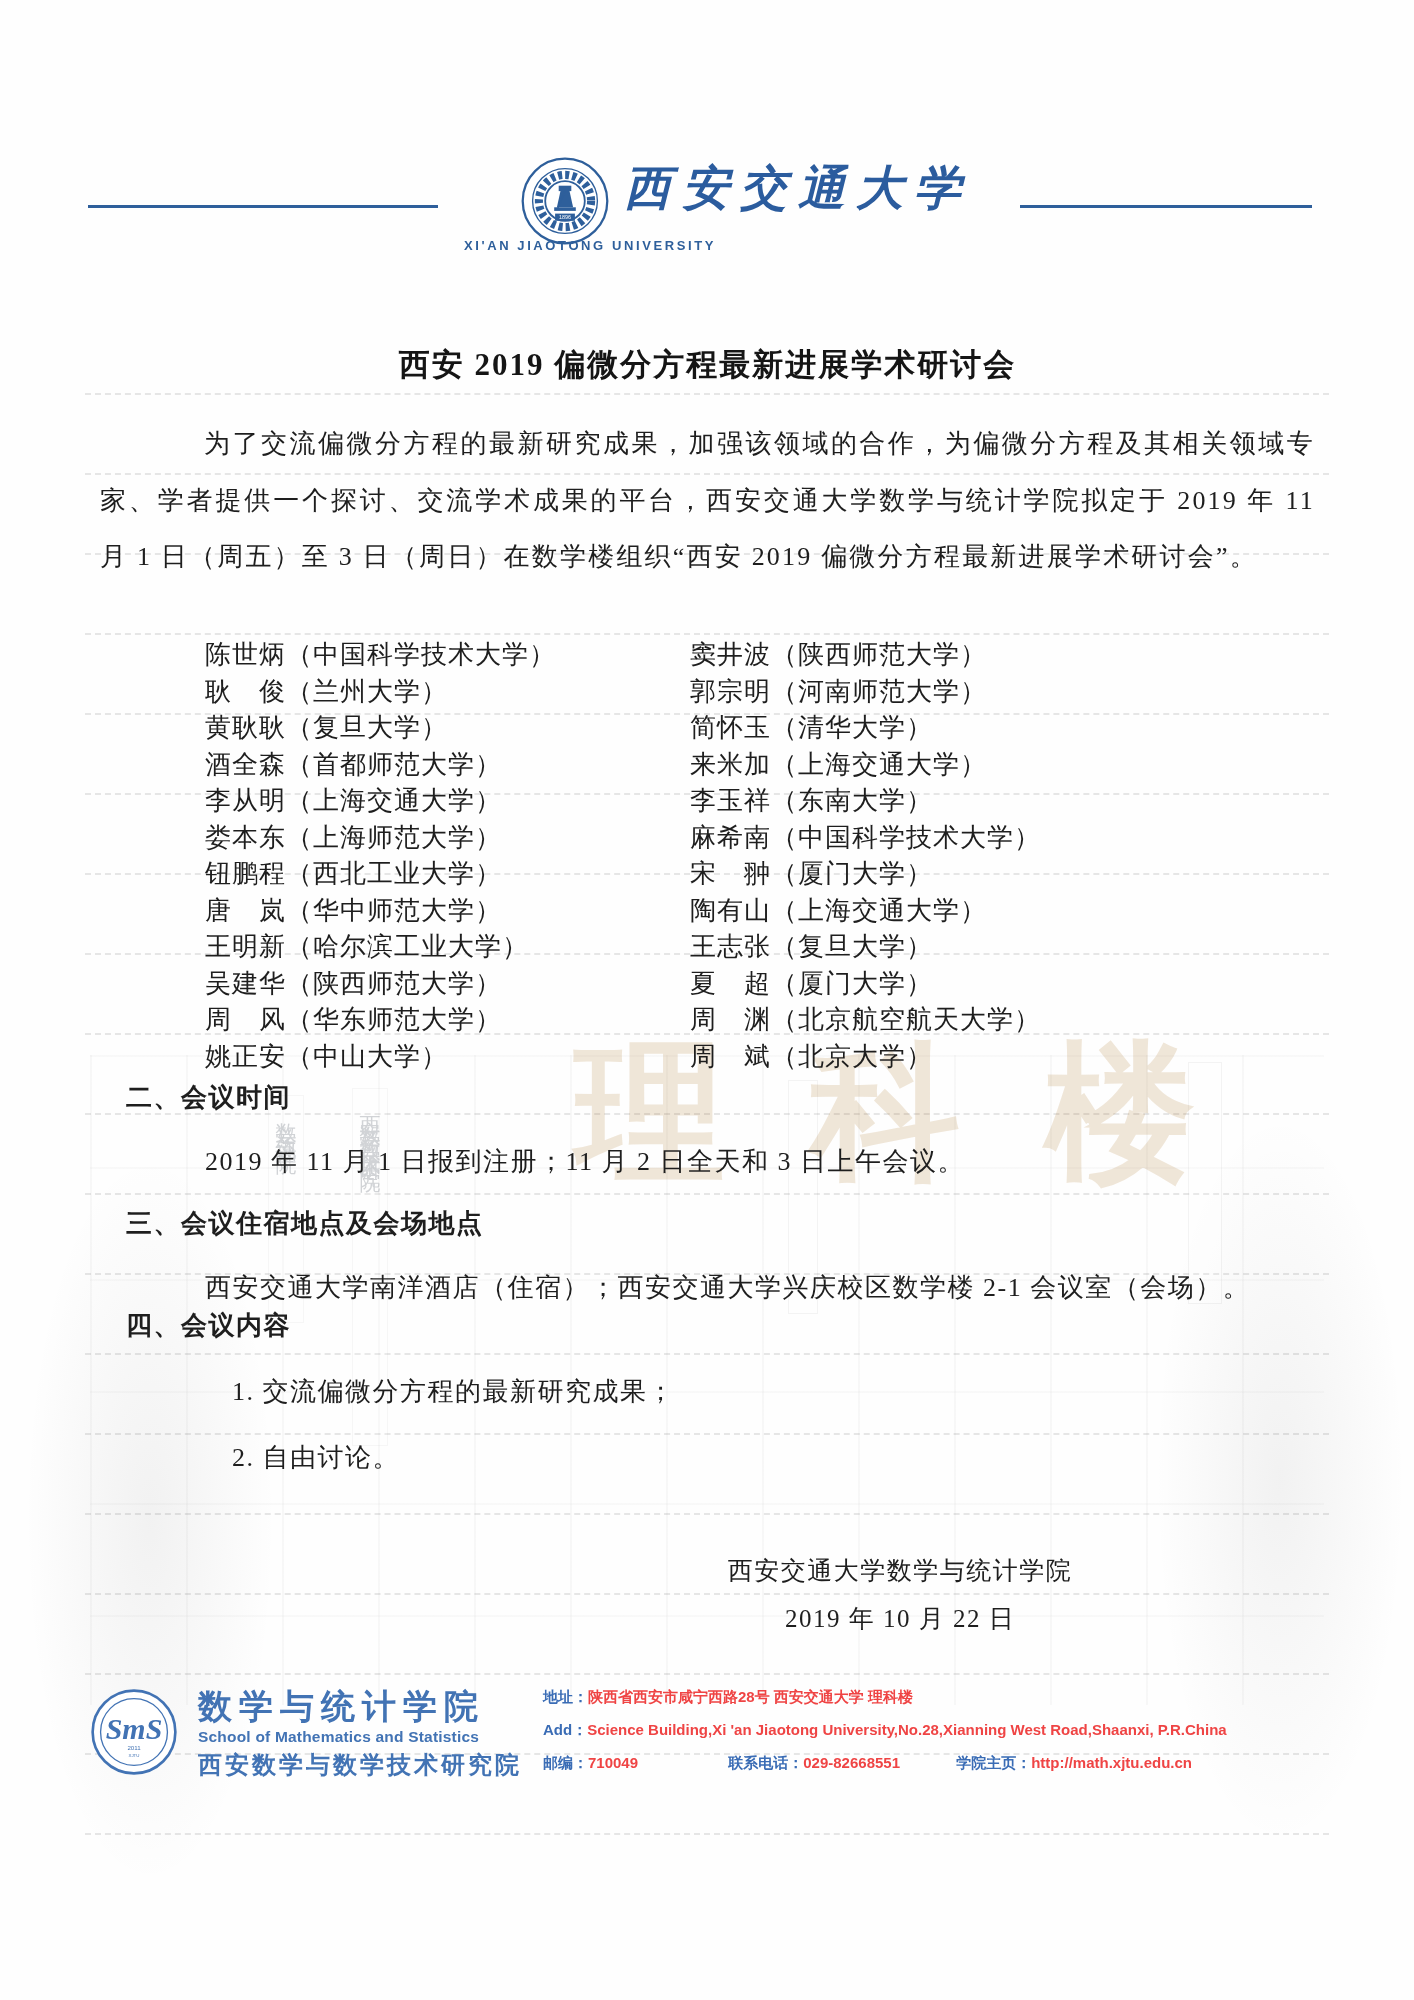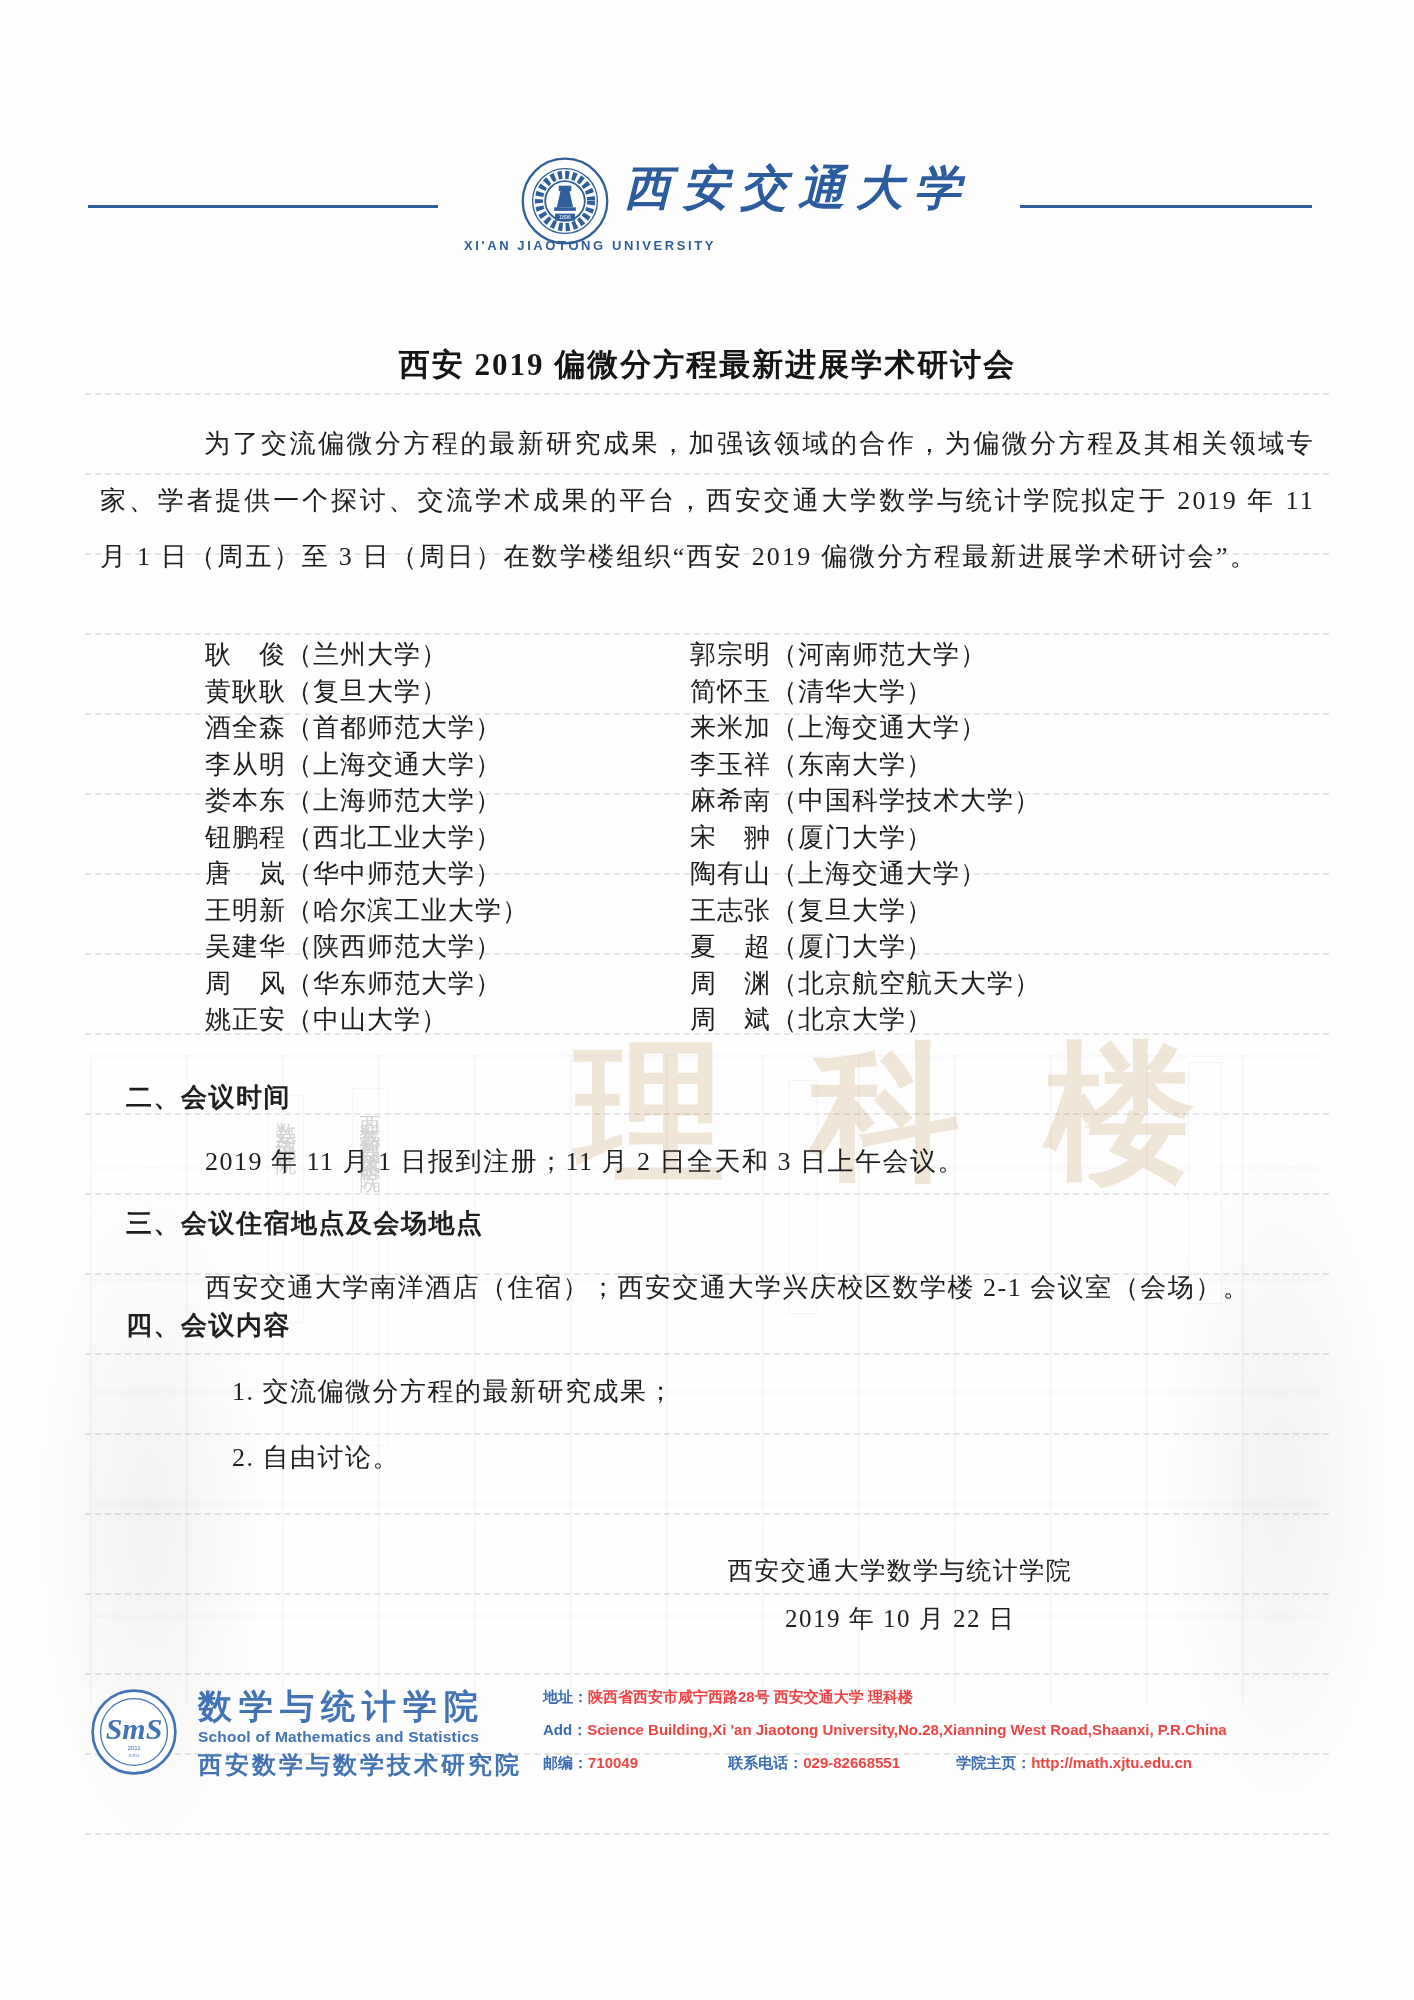--- a/index.html
+++ b/index.html
@@ -147,20 +147,24 @@
   </svg>
 
   <div class="calligraphy">西安交通大学</div>
   <div class="univ-en">XI'AN JIAOTONG UNIVERSITY</div>
 
   <div class="doc-title">西安 2019 偏微分方程最新进展学术研讨会</div>
   <div class="intro">为了交流偏微分方程的最新研究成果，加强该领域的合作，为偏微分方程及其相关领域专家、学者提供一个探讨、交流学术成果的平台，西安交通大学数学与统计学院拟定于 2019 年 11 月 1 日（周五）至 3 日（周日）在数学楼组织“西安 2019 偏微分方程最新进展学术研讨会”。</div>
 
   <div class="attendees">
     <div class="att-row">
+      <span class="att-cell l">陈世炳（中国科学技术大学）</span>
+      <span class="att-cell r">窦井波（陕西师范大学）</span>
+    </div>
+    <div class="att-row">
       <span class="att-cell l">耿　俊（兰州大学）</span>
       <span class="att-cell r">郭宗明（河南师范大学）</span>
     </div>
     <div class="att-row">
       <span class="att-cell l">黄耿耿（复旦大学）</span>
       <span class="att-cell r">简怀玉（清华大学）</span>
     </div>
     <div class="att-row">
       <span class="att-cell l">酒全森（首都师范大学）</span>
       <span class="att-cell r">来米加（上海交通大学）</span>

